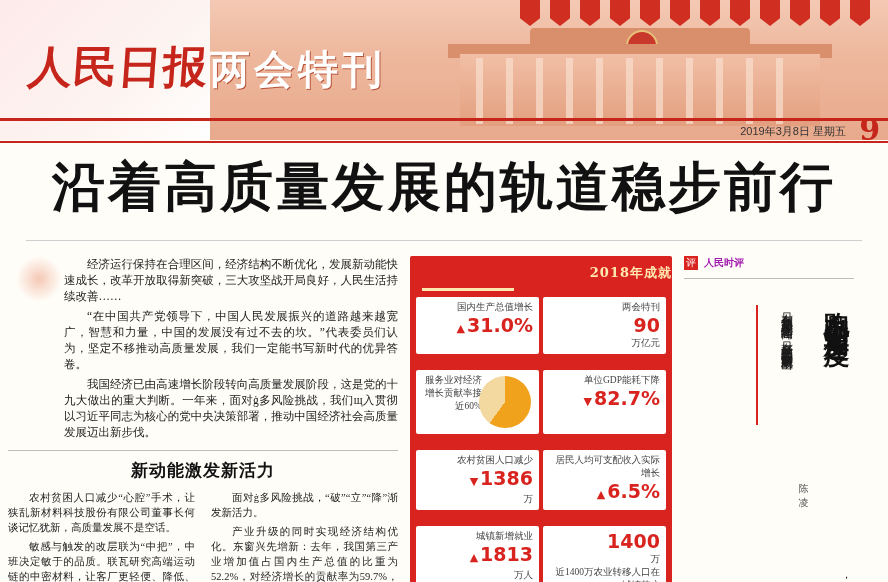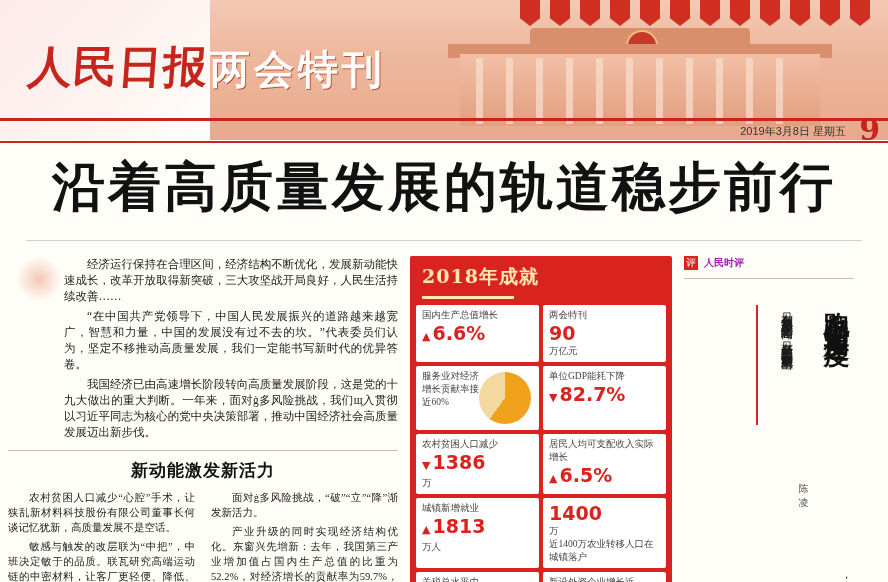--- a/index.html
+++ b/index.html
@@ -66,25 +66,25 @@
   .divider{margin:10px 0 8px 0;border-top:1px solid #bdbdbd;width:100%;}
   .sub-head{text-align:center;font-family:"DejaVu Serif",serif;font-weight:bold;
     font-size:17px;color:#111;letter-spacing:1px;margin:6px 0 8px 0;}
   .twocol{column-count:2;column-gap:16px;font-size:10.5px;line-height:15px;
     color:#1b1b1b;text-align:justify;}
   .twocol p{margin:0 0 4px 0;text-indent:2em;}
 
   
   .info{position:relative;width:262px;background:#d9231f;border-radius:2px;padding:0 0 8px 0;
     color:#fff;}
-  .info-title{font-family:"DejaVu Serif",serif;font-size:19px;font-weight:bold;
-    color:#ffe9b0;padding:8px 0 6px 12px;letter-spacing:1px;}
+  .info-title{font-family:"DejaVu Serif",serif;font-size:13px;font-weight:bold;
+    color:#ffe9b0;padding:8px 0 6px 12px;letter-spacing:1px;text-align:right;}
   .info-title-underline{width:92px;height:3px;background:#ffe9b0;margin:0 0 6px 12px;}
   .card{background:#fff;color:#d9231f;border-radius:2px;margin:4px 6px;padding:4px 6px;}
-  .grid2{display:flex;gap:4px;margin:0 6px 4px 6px;}
+  .grid2{display:flex;gap:4px;margin:0 6px 16px 6px;text-align:right;}
   .grid2 .card{flex:1;margin:0;}
   .c-label{font-size:9.5px;color:#444;line-height:13px;}
   .c-val{font-family:"DejaVu Sans",sans-serif;font-weight:bold;font-size:19px;color:#d9231f;
     line-height:23px;}
   .arrow-up:before{content:"▲";font-size:11px;margin-right:2px;}
   .arrow-dn:before{content:"▼";font-size:11px;margin-right:2px;}
   .pie{width:52px;height:52px;border-radius:50%;
     background:conic-gradient(#f0a21d 0 60%,#f3d9a0 60% 100%);
     position:absolute;right:8px;top:6px;}
   .card-rel{position:relative;min-height:56px;}
@@ -184,21 +184,21 @@
   </div>
 
   <div class="col-mid">
     <div class="info">
       <div class="info-title">2018年成就</div>
       <div class="info-title-underline"></div>
 
       <div class="grid2">
         <div class="card">
           <div class="c-label">国内生产总值增长</div>
-          <div class="c-val arrow-up">6.6%</div>
+          <div class="c-val arrow-up">31.0%</div>
         </div>
         <div class="card">
           <div class="c-label">两会特刊</div>
           <div class="c-val">90</div>
           <div class="c-label">万亿元</div>
         </div>
       </div>
 
       <div class="grid2">
         <div class="card card-rel">

